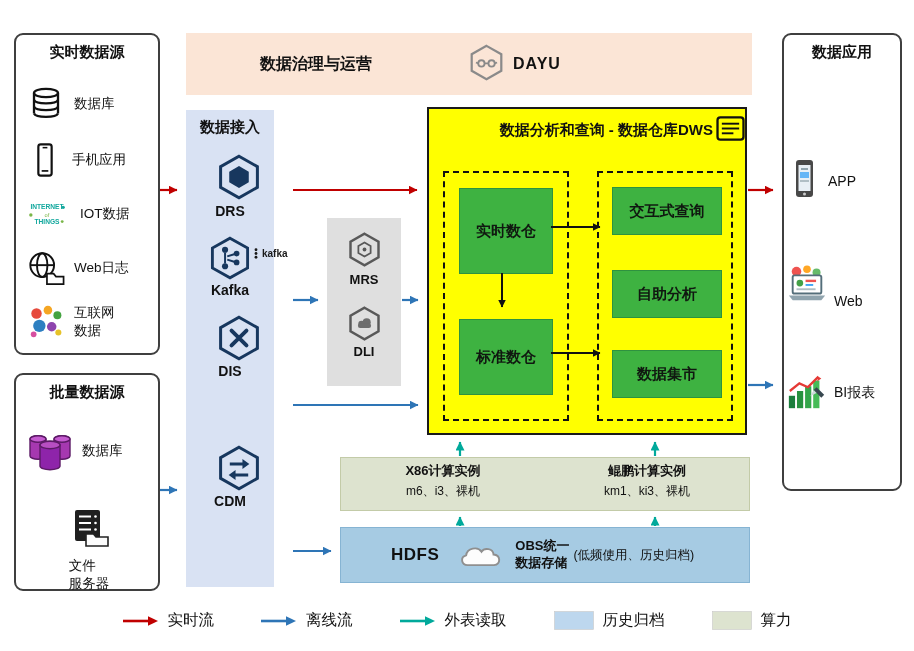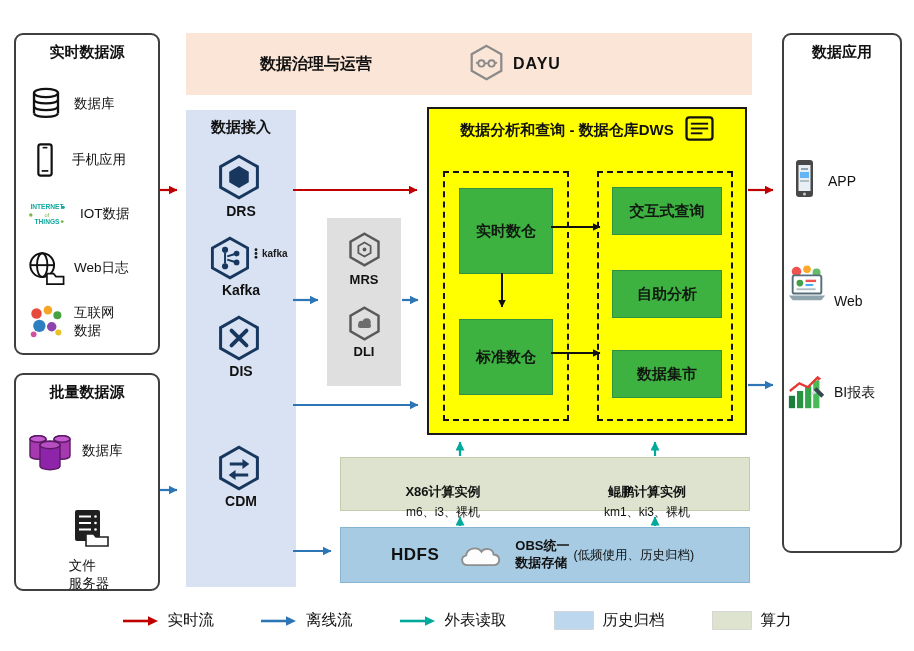--- a/index.html
+++ b/index.html
@@ -7,34 +7,34 @@
     font-family:"Liberation Sans","DejaVu Sans",sans-serif;color:#111;overflow:hidden;}
   .panel{position:absolute;background:#fff;border:2px solid #3f3f3f;border-radius:9px;box-sizing:border-box;}
   .panel-title{font-weight:700;font-size:15px;text-align:center;padding-top:8px;}
   .src-row{position:absolute;left:10px;right:6px;display:flex;align-items:center;gap:8px;}
   .src-icon{flex:0 0 auto;display:flex;align-items:center;justify-content:center;}
   .src-label{font-size:13.5px;line-height:1.3;white-space:pre-line;}
   .gov{position:absolute;left:186px;top:33px;width:566px;height:62px;background:var(--governance-fill,#fbe5d6);display:flex;align-items:center;}
   .gov-title{font-weight:700;font-size:16px;margin-left:74px;}
   .dayu{display:flex;align-items:center;gap:8px;margin-left:96px;}
   .dayu-text{font-weight:700;font-size:16px;letter-spacing:1px;}
-  .ingest{position:absolute;left:186px;top:110px;width:110px;height:477px;background:var(--ingestion-fill,#d9e2f3);}
+  .ingest{position:absolute;left:186px;top:110px;width:88px;height:477px;background:var(--ingestion-fill,#d9e2f3);}
   .ing-icon{position:absolute;}
   .ing-label{position:absolute;left:0;right:0;text-align:center;font-weight:700;font-size:14px;}
   .kafka-word{position:absolute;display:flex;align-items:center;gap:2px;font-weight:700;font-size:10px;color:#1a1a1a;}
   .mrsbox{position:absolute;left:327px;top:218px;width:74px;height:168px;background:var(--middleware-fill,#dfdfdf);}
   .mrs-label{position:absolute;left:0;right:0;text-align:center;font-weight:700;font-size:13px;}
   .dws{position:absolute;left:427px;top:107px;width:320px;height:328px;background:var(--dws-yellow,#ffff00);border:2px solid #1a1a1a;box-sizing:border-box;}
-  .dws-titlerow{position:absolute;left:0;right:0;top:7px;display:flex;align-items:center;justify-content:center;gap:11px;}
+  .dws-titlerow{position:absolute;left:0;right:0;top:7px;display:flex;align-items:center;justify-content:flex-end;gap:3px;}
   .dws-title{font-weight:700;font-size:15px;}
   .dashed{position:absolute;border:2px dashed #111;box-sizing:border-box;}
   .module{position:absolute;background:var(--green-module,#3eb241);border:1px solid #2e9240;box-sizing:border-box;
     display:flex;align-items:center;justify-content:center;font-weight:700;font-size:15px;color:#101810;}
   .computebox{position:absolute;left:340px;top:457px;width:410px;height:54px;background:var(--compute-fill,#dde3cf);border:1px solid #c3cba8;box-sizing:border-box;display:flex;}
-  .half{flex:1;text-align:center;padding-top:25px;}
+  .half{flex:1;text-align:center;padding-top:4px;}
   .half .t{font-weight:700;font-size:13px;}
   .half .s{font-size:12px;margin-top:3px;}
   .hdfs{position:absolute;left:340px;top:527px;width:410px;height:56px;background:var(--hdfs-fill,#a6cbe3);border:1px solid #86b4d3;box-sizing:border-box;display:flex;align-items:center;}
   .hdfs-label{font-weight:700;font-size:17px;margin-left:50px;letter-spacing:.5px;}
   .cloud{margin-left:18px;display:flex;align-items:center;}
   .obs-label{font-weight:700;font-size:13px;line-height:1.3;white-space:pre-line;margin-left:8px;}
   .obs-note{font-size:12.5px;margin-left:4px;}
   .app-item{position:absolute;left:0;right:0;display:flex;flex-direction:row;align-items:center;gap:4px;}
   .app-label{font-size:14px;}
   .arrow-layer{position:absolute;left:0;top:0;z-index:10;pointer-events:none;}
@@ -341,21 +341,21 @@
     <span class="cloud">
       <svg viewBox="0 0 52 32" width="50" height="31">
         <path d="M11,26 C4.5,26 3,17.5 9.5,15.8 C10.5,8.5 21.5,6 25.5,12 C28.5,7.5 37.5,8.5 38,15 C45.5,15.5 46,25.5 38.5,26 Z" fill="#fdfdfd" stroke="#8f8f8f" stroke-width="2"></path>
         </svg>
     </span>
     <span class="obs-label">OBS统一
 数据存储</span>
     <span class="obs-note">(低频使用、历史归档)</span>
   </div>
 
-  <div class="panel" style="left:782px;top:33px;width:120px;height:520px;">
+  <div class="panel" style="left:782px;top:33px;width:120px;height:458px;">
     <div class="panel-title">数据应用</div>
     <div class="app-item" style="top:122px;">
       <span>
         <svg viewBox="0 0 40 44" width="40" height="44">
           <rect x="12" y="3" width="17" height="37" rx="3" fill="#484848"></rect>
             <rect x="14.5" y="8" width="12" height="26" fill="#e8eff5"></rect>
           <rect x="17" y="11" width="7" height="2" fill="#90a4ae"></rect>
             <rect x="16" y="15" width="9" height="6" fill="#64b5f6"></rect>
           <rect x="16" y="23" width="9" height="2" fill="#b0bec5"></rect>
             <circle cx="20.5" cy="37" r="1.5" fill="#ccc"></circle>

